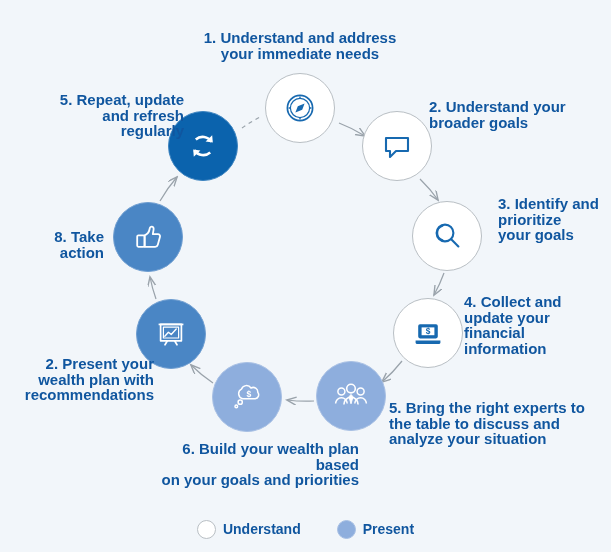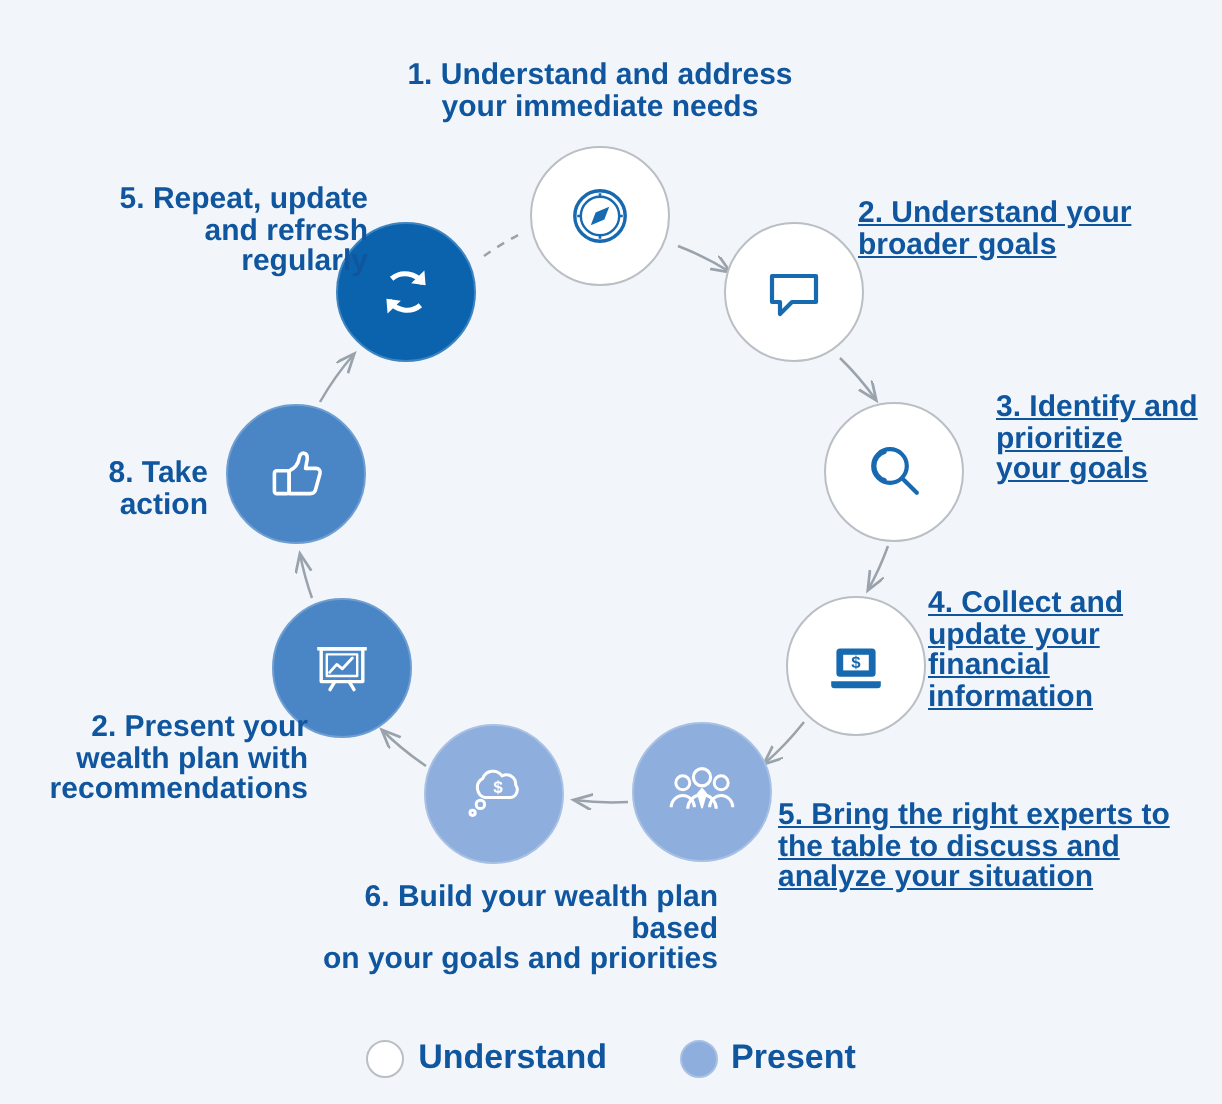--- a/index.html
+++ b/index.html
@@ -60,21 +60,21 @@
   }
   .label {
     position: absolute;
     color: #10569f;
     font-weight: bold;
     font-size: 15px;
     line-height: 15.6px;
     white-space: pre-line;
   }
   .label.right-align { text-align: right; }
-  .label.left-align  { text-align: left; text-decoration: underline;  }
+  .label.left-align  { text-align: left;  }
   .label.center-align{ text-align: center;}
 
   #legend {
     position: absolute;
     left: 0;
     top: 512px;
     width: 611px;
     height: 34px;
     display: flex;
     align-items: center;
@@ -91,21 +91,21 @@
     border-radius: 50%;
     box-sizing: border-box;
     margin-right: 7px;
   }
   .legend-swatch.white  { background:#ffffff; border:1.5px solid #b9bfc4; }
   .legend-swatch.light  { background:#8eaedd; border:1.5px solid #a8c0e4; }
   .legend-swatch.dark   { background:#0b63ad; border:1.5px solid #0b63ad; }
   .legend-text {
     color: #10569f;
     font-weight: bold;
-    font-size: 17px;
+    font-size: 14px;
   }
 </style>
 </head>
 <body>
 
 <div id="diagram-root">
 
   <svg id="connector-layer" viewBox="0 0 611 552" width="611" height="552">
     <defs>
       <marker id="arrowhead" markerWidth="9" markerHeight="9" refX="7.4" refY="3.2" orient="auto" markerUnits="strokeWidth">

